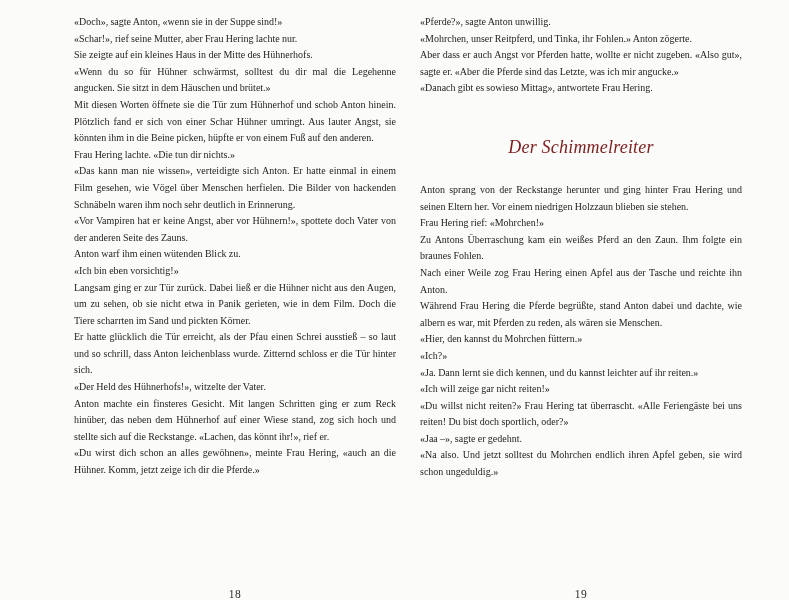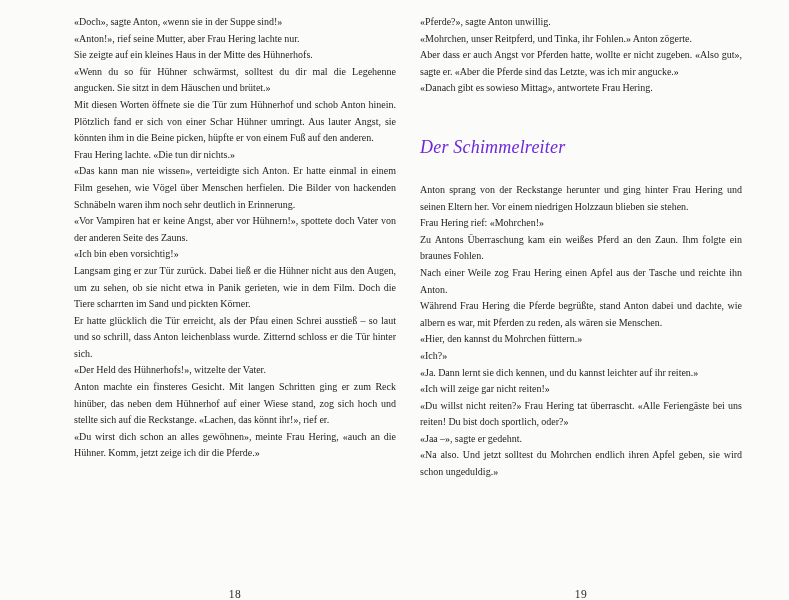--- a/index.html
+++ b/index.html
@@ -35,50 +35,51 @@
     text-align: justify;
     hyphens: auto;
     -webkit-hyphens: auto;
     word-spacing: -0.2px;
   }
   .chapter-heading {
     margin: 40px 0 24px 0;
     font-size: 18px;
     font-weight: normal;
     font-style: italic;
-    text-align: left;
+    text-align: center;
     letter-spacing: 0.2px;
-    color: #6d28d9;
+    color: #7f1d1d;
   }
   .page-number {
     position: absolute;
     bottom: 0;
     left: 0;
     right: 0;
     text-align: center;
     font-size: 11.5px;
     letter-spacing: 0.5px;
     color: #2b2927;
   }
 </style>
 </head>
 <body>
 
 <div class="spread">
 
   <div class="page page-left" lang="de">
     <div class="text-block">
         <p class="para">«Doch», sagte Anton, «wenn sie in der Suppe sind!»</p>
-        <p class="para">«Anton!», rief seine Mutter, aber Frau Hering lachte nur.</p>
+        <p class="para">«Schar!», rief seine Mutter, aber Frau Hering lachte nur.</p>
         <p class="para">Sie zeigte auf ein kleines Haus in der Mitte des Hühnerhofs.</p>
         <p class="para">«Wenn du so für Hühner schwärmst, solltest du dir mal die Legehenne angucken. Sie sitzt in dem Häuschen und brütet.»</p>
         <p class="para">Mit diesen Worten öffnete sie die Tür zum Hühnerhof und schob Anton hinein. Plötzlich fand er sich von einer Schar Hühner umringt. Aus lauter Angst, sie könnten ihm in die Beine picken, hüpfte er von einem Fuß auf den anderen.</p>
         <p class="para">Frau Hering lachte. «Die tun dir nichts.»</p>
         <p class="para">«Das kann man nie wissen», verteidigte sich Anton. Er hatte einmal in einem Film gesehen, wie Vögel über Menschen herfielen. Die Bilder von hackenden Schnäbeln waren ihm noch sehr deutlich in Erinnerung.</p>
         <p class="para">«Vor Vampiren hat er keine Angst, aber vor Hühnern!», spottete doch Vater von der anderen Seite des Zauns.</p>
+        <p class="para">Anton warf ihm einen wütenden Blick zu.</p>
         <p class="para">«Ich bin eben vorsichtig!»</p>
         <p class="para">Langsam ging er zur Tür zurück. Dabei ließ er die Hühner nicht aus den Augen, um zu sehen, ob sie nicht etwa in Panik gerieten, wie in dem Film. Doch die Tiere scharrten im Sand und pickten Körner.</p>
         <p class="para">Er hatte glücklich die Tür erreicht, als der Pfau einen Schrei ausstieß – so laut und so schrill, dass Anton leichenblass wurde. Zitternd schloss er die Tür hinter sich.</p>
         <p class="para">«Der Held des Hühnerhofs!», witzelte der Vater.</p>
         <p class="para">Anton machte ein finsteres Gesicht. Mit langen Schritten ging er zum Reck hinüber, das neben dem Hühnerhof auf einer Wiese stand, zog sich hoch und stellte sich auf die Reckstange. «Lachen, das könnt ihr!», rief er.</p>
         <p class="para">«Du wirst dich schon an alles gewöhnen», meinte Frau Hering, «auch an die Hühner. Komm, jetzt zeige ich dir die Pferde.»</p>
       </div>
     <div class="page-number">18</div>
   </div>
 

